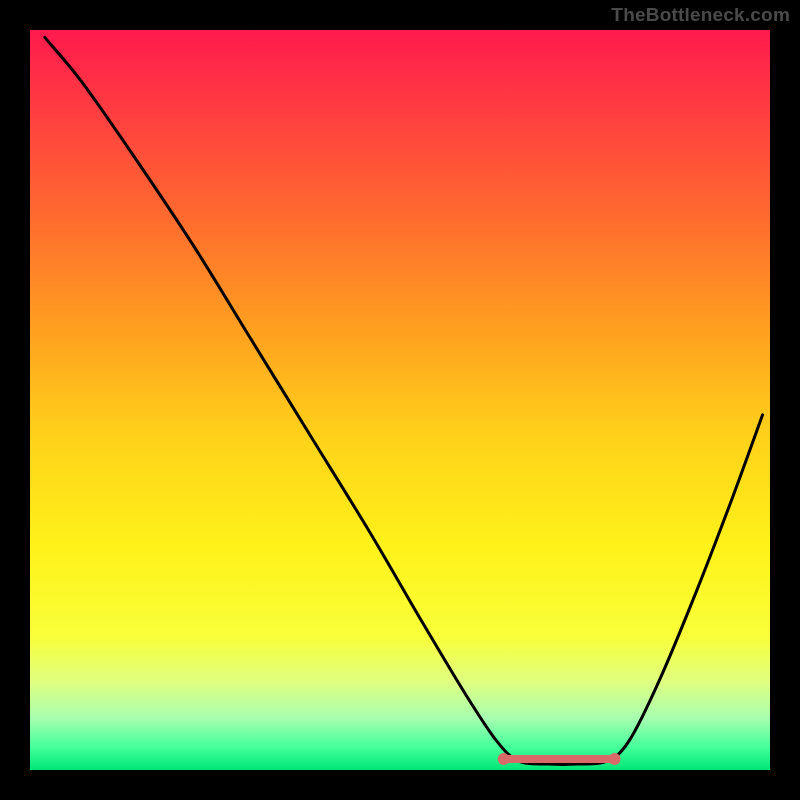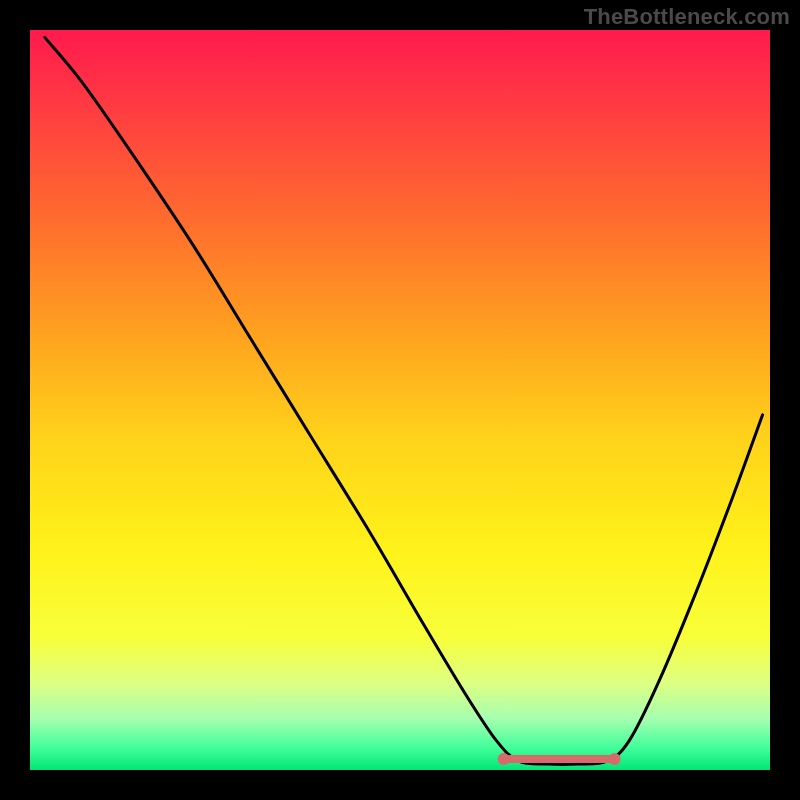--- a/index.html
+++ b/index.html
@@ -14,21 +14,21 @@
   .container {
     position: relative;
     width: 800px;
     height: 800px;
   }
   .watermark {
     position: absolute;
     top: 4px;
     right: 10px;
     color: #4a4a4a;
-    font-size: 22px;
+    font-size: 19px;
     font-weight: 600;
     letter-spacing: 0.2px;
     z-index: 10;
   }
   svg.chart {
     position: absolute;
     left: 0;
     top: 0;
     width: 800px;
     height: 800px;

